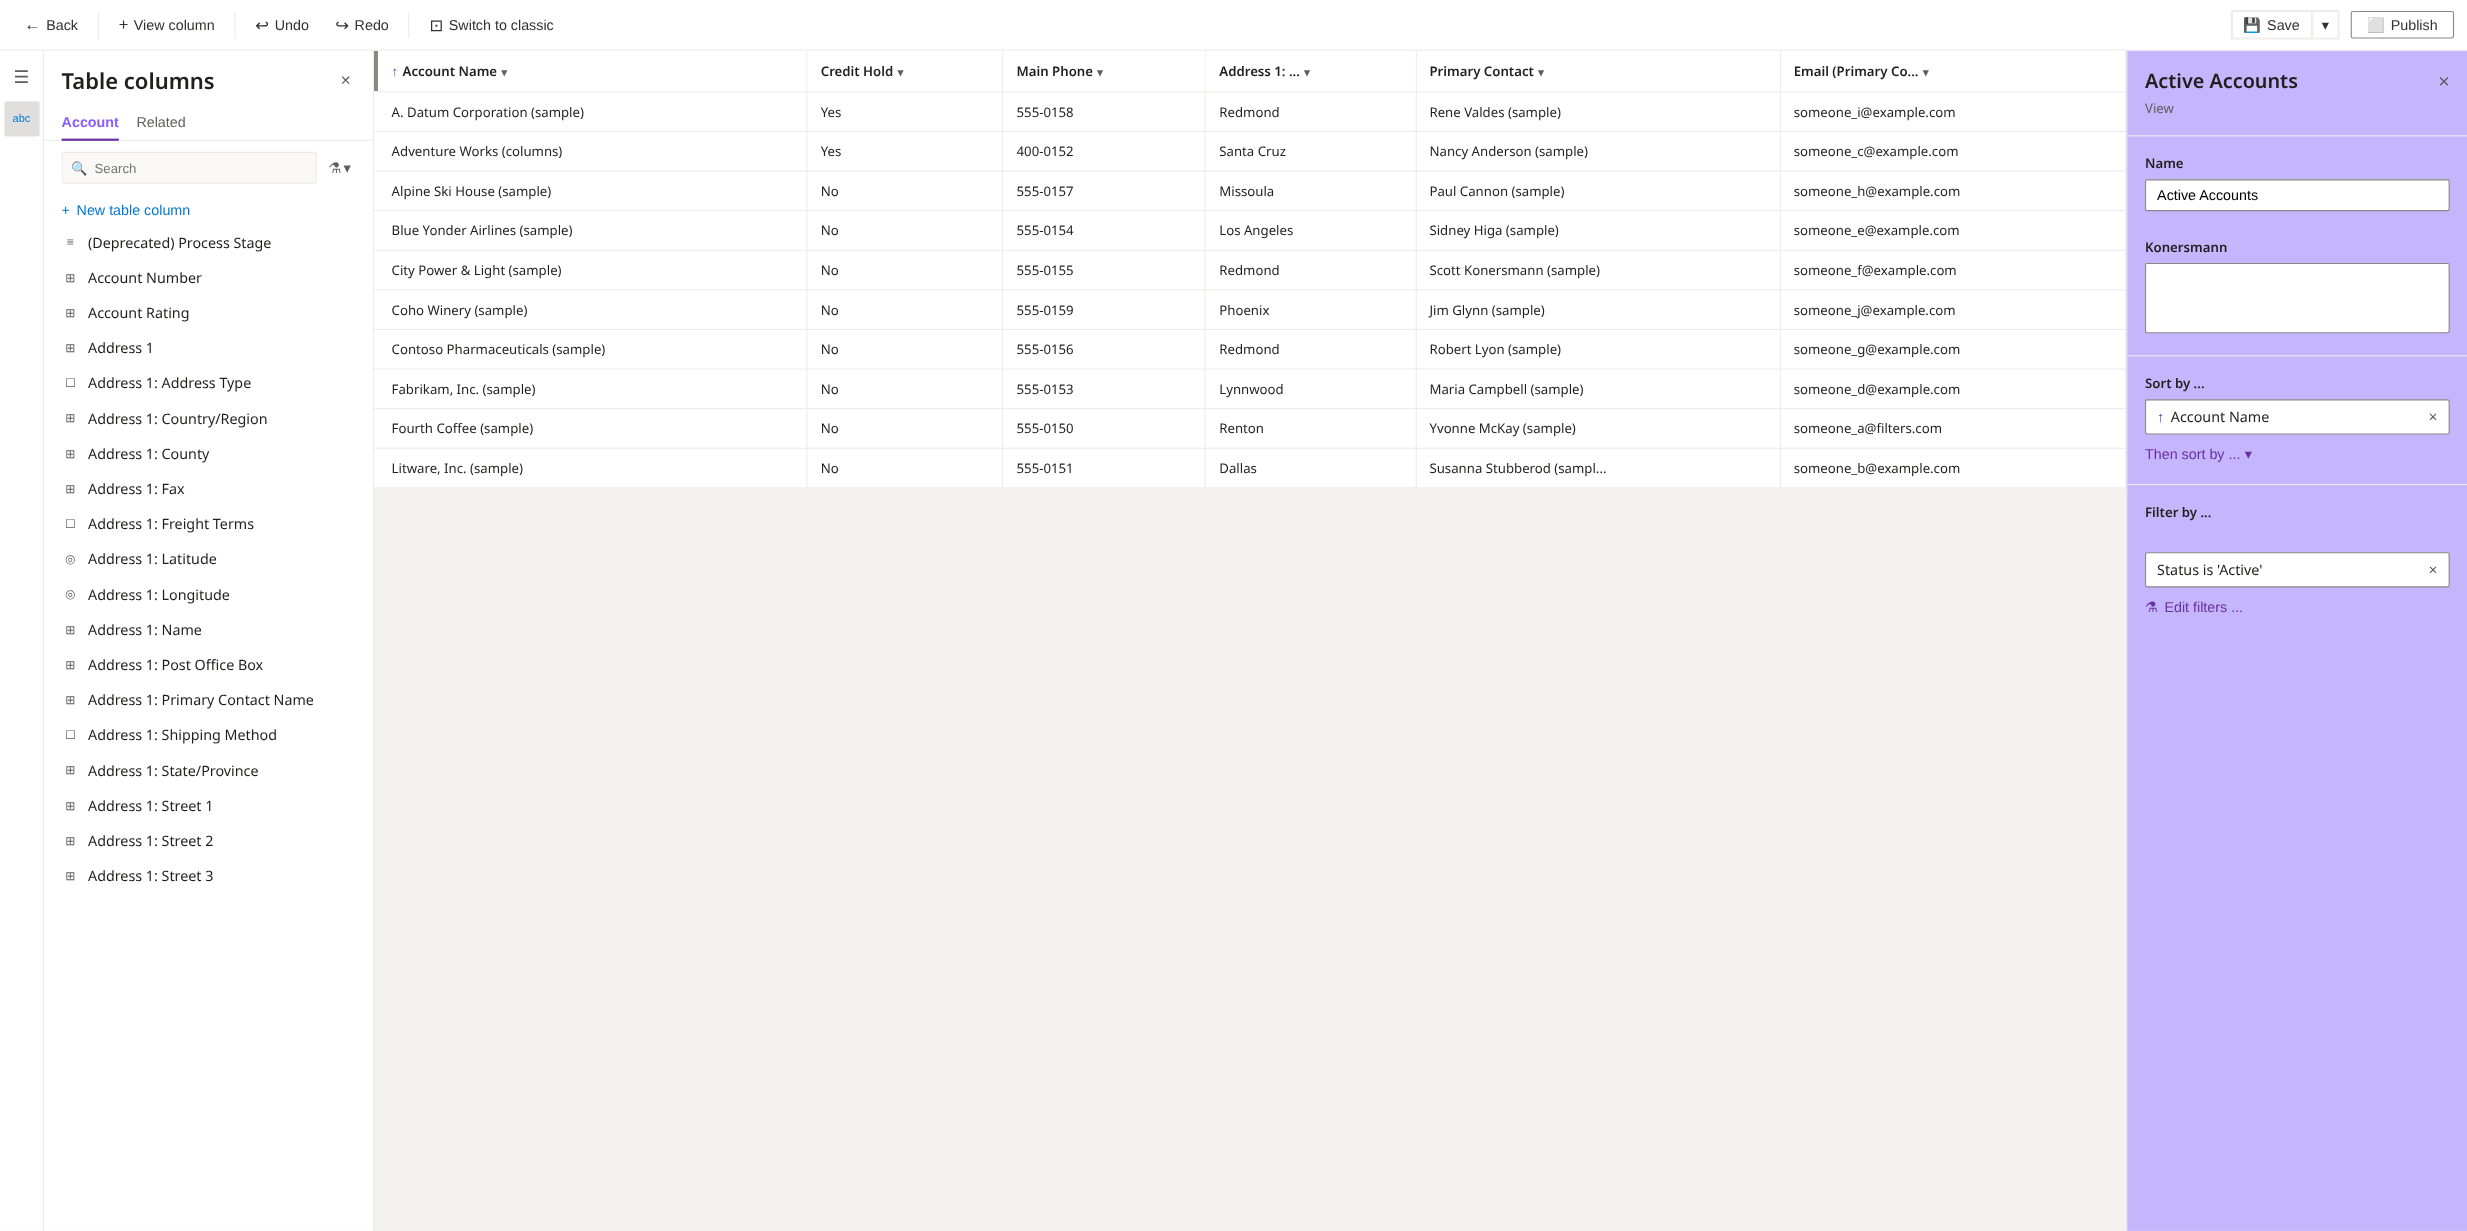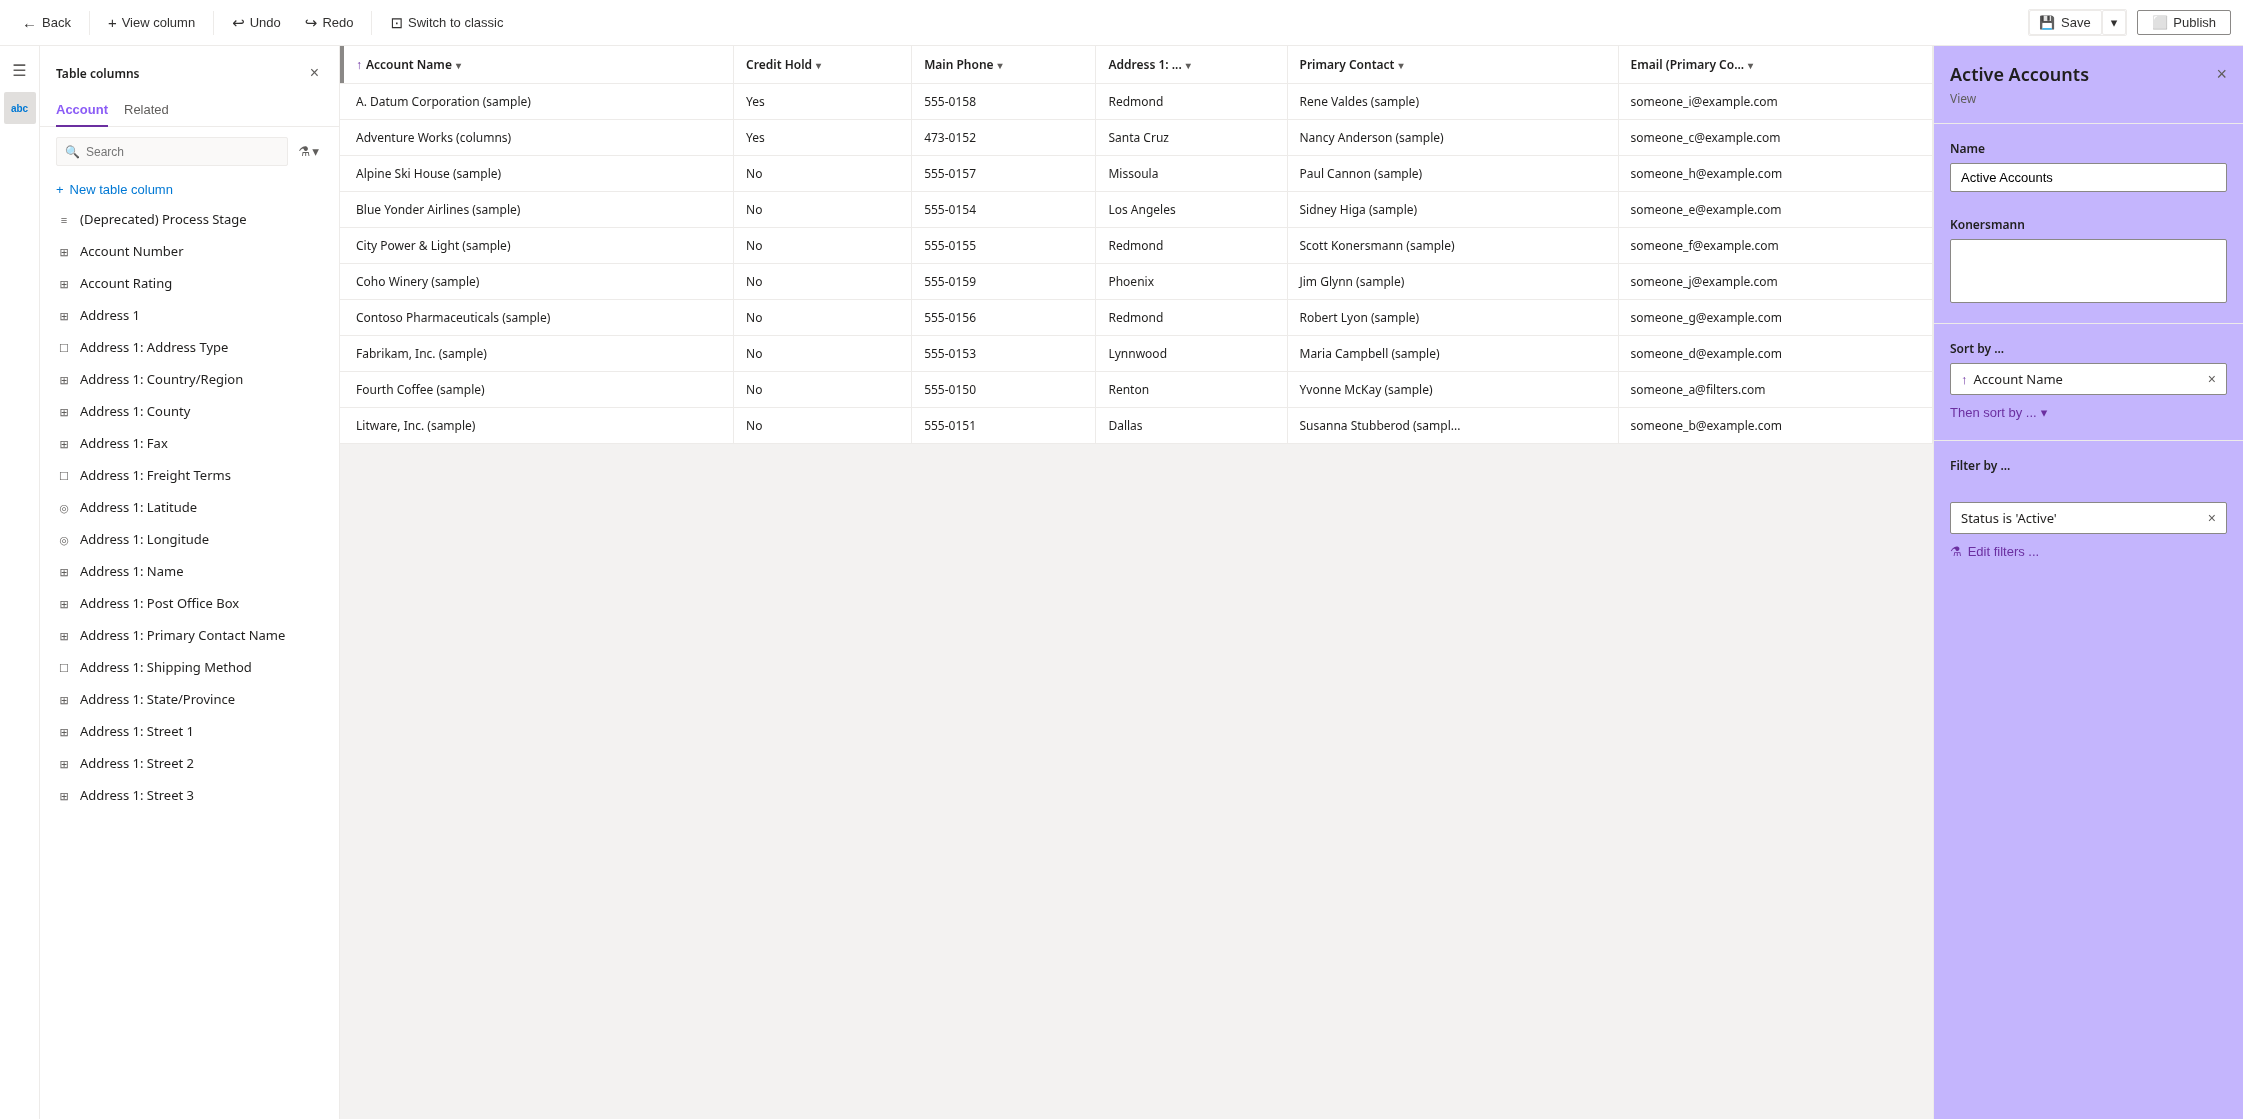--- a/index.html
+++ b/index.html
@@ -46,21 +46,21 @@
 
     
     .sidebar {
       width: 300px; background: #fff; border-right: 1px solid #edebe9;
       display: flex; flex-direction: column; overflow: hidden;
     }
     .sidebar-header {
       display: flex; align-items: center; justify-content: space-between;
       padding: 14px 16px 8px; 
     }
-    .sidebar-title { font-size: 12px; font-weight: 600; }
+    .sidebar-title { font-size: 20px; font-weight: 600; }
     .sidebar-close { background: none; border: none; cursor: pointer; font-size: 16px; color: #605e5c; padding: 4px; }
     .sidebar-tabs { display: flex; border-bottom: 1px solid #edebe9; padding: 0 16px; gap: 16px; }
     .sidebar-tab {
       padding: 8px 0; font-size: 13px; cursor: pointer; border: none; background: none;
       color: #605e5c; border-bottom: 2px solid transparent; margin-bottom: -1px;
     }
     .sidebar-tab.active { color: #8b5cf6; border-bottom-color: #6b2fa0; font-weight: 600; }
     .sidebar-search { padding: 10px 16px; display: flex; gap: 6px; align-items: center; }
     .search-box {
       flex: 1; display: flex; align-items: center; gap: 6px;
@@ -189,21 +189,21 @@
   </button>
 </div>
 
 <div class="main-layout">
 
   <div class="left-strip">
     <button class="left-strip-btn">
       <span>☰</span>
     </button>
     <button class="left-strip-btn active">
-      <span style="font-size:10px;font-weight:700;">abc</span>
+      <span style="font-size:10px;font-weight:400;">abc</span>
     </button>
   </div>
 
   <div class="sidebar">
     <div class="sidebar-header">
       <span class="sidebar-title">Table columns</span>
       <button class="sidebar-close">
         <span>×</span>
       </button>
     </div>
@@ -360,21 +360,21 @@
             <td>Yes</td>
             <td>555-0158</td>
             <td>Redmond</td>
             <td>Rene Valdes (sample)</td>
             <td>someone_i@example.com</td>
           </tr>
           <tr>
             <td style="width: 4px; padding: 0px; border-right: none;"></td>
             <td>Adventure Works (columns)</td>
             <td>Yes</td>
-            <td>473-0152</td>
+            <td>400-0152</td>
             <td>Santa Cruz</td>
             <td>Nancy Anderson (sample)</td>
             <td>someone_c@example.com</td>
           </tr>
           <tr>
             <td style="width: 4px; padding: 0px; border-right: none;"></td>
             <td>Alpine Ski House (sample)</td>
             <td>No</td>
             <td>555-0157</td>
             <td>Missoula</td>

